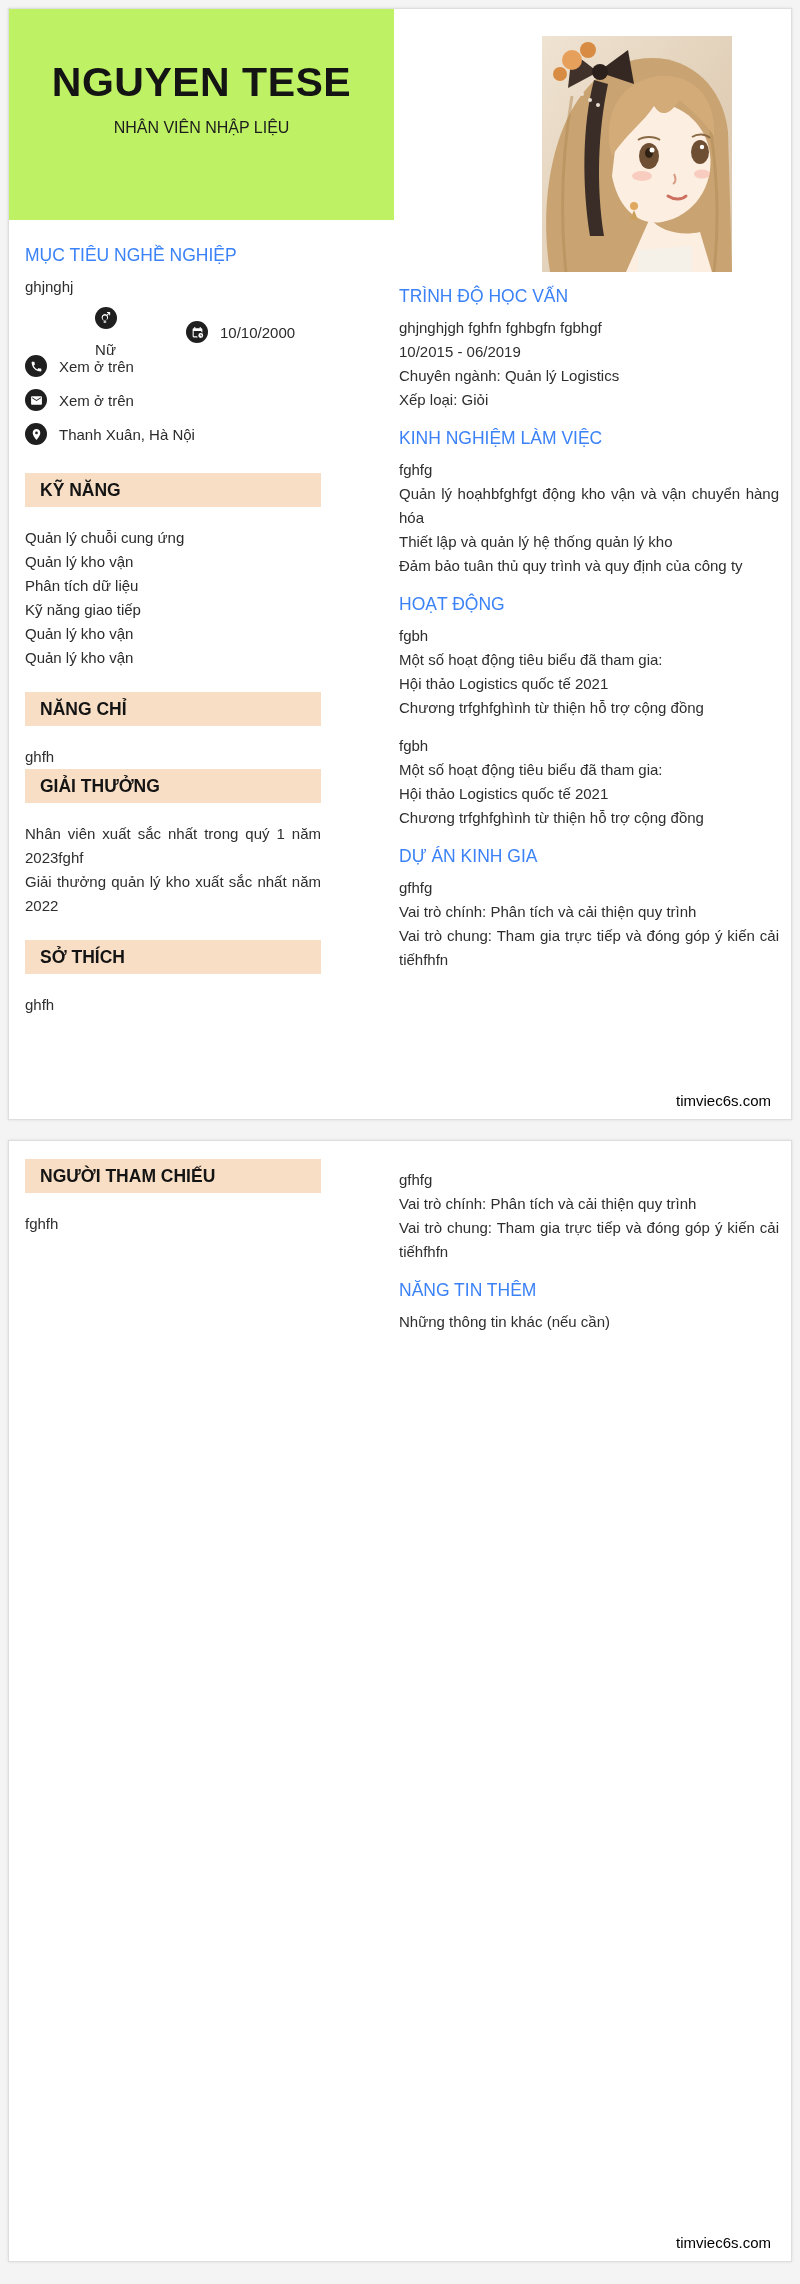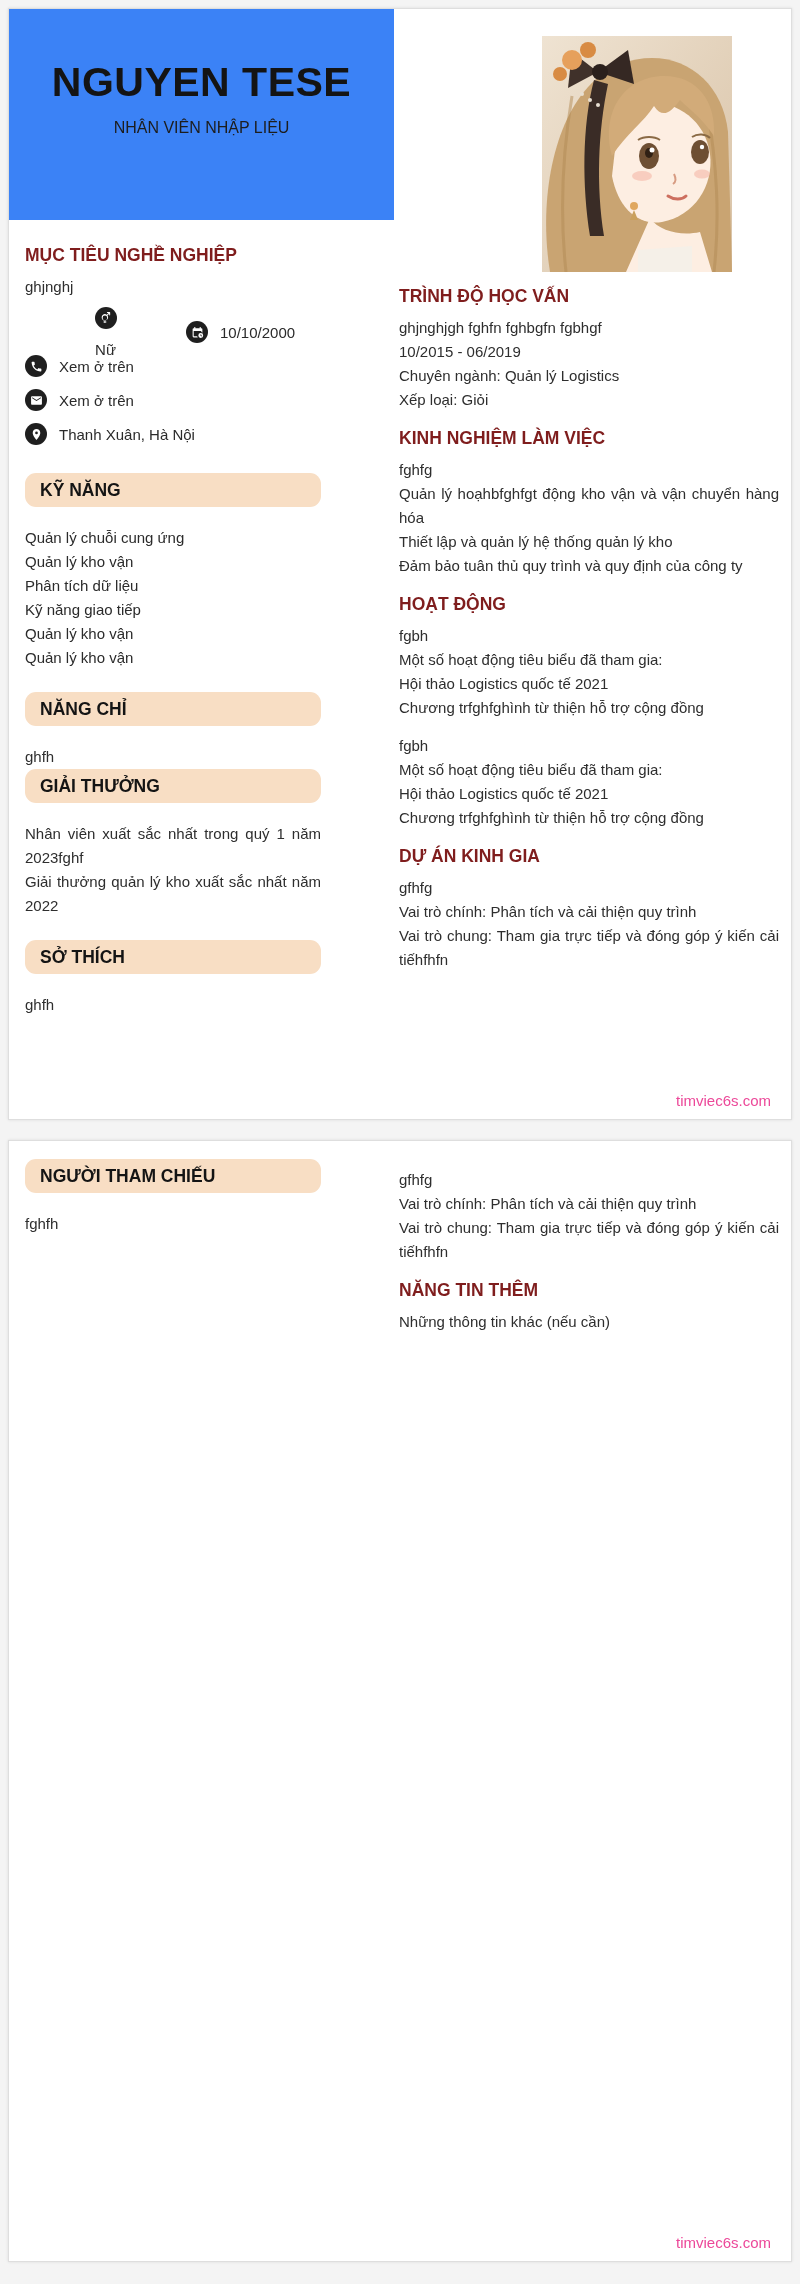--- a/index.html
+++ b/index.html
@@ -13,52 +13,52 @@
   .page {
     position:absolute; left:8px; width:784px; background:#ffffff;
     border:1px solid #dedede; box-shadow:0 0 3px rgba(0,0,0,.10);
   }
   .page-1 { top:8px;   height:1112px; }
   .page-2 { top:1140px; height:1122px; }
 
   
   .cv-header {
     position:absolute; top:0; left:0; width:385px; height:211px;
-    background:#3b82f6; text-align:center;
+    background:#bef264; text-align:center;
   }
   .cv-name { margin:50px 10px 0; font-size:41px; font-weight:bold; color:#141414; letter-spacing:.5px; }
   .cv-job  { margin-top:13px; font-size:16px; color:#1d1d1d; }
 
   .photo { position:absolute; top:27px; left:533px; width:190px; height:236px; overflow:hidden; }
   .photo svg { display:block; }
 
   
   .col-left  { position:absolute; left:16px;  width:296px; font-size:15px; }
   .col-right { position:absolute; left:390px; width:380px; font-size:15px; }
   .page-1 .col-left  { top:236px; }
   .page-1 .col-right { top:277px; }
   .page-2 .col-left  { top:18px; }
   .page-2 .col-right { top:27px; }
 
   h2.sec {
-    font-size:17.5px; font-weight:bold; color:#7f1d1d;
+    font-size:17.5px; font-weight:normal; color:#3b82f6;
     margin:0 0 9px 0; line-height:21px;
   }
   .col-right h2.sec { margin-top:16px; }
   .col-right h2.sec:first-child { margin-top:0; }
 
   p.line { margin:0; line-height:24px; color:#2e2e2e; }
   .gap-after { margin-bottom:14px; }
   .justify { text-align:justify; }
 
   
   .bar {
     height:34px; line-height:34px; background:#f8dec4;
     font-weight:bold; font-size:17.5px; color:#141414;
-    padding-left:15px; margin:0 0 19px 0;border-radius:11px;
+    padding-left:15px; margin:0 0 19px 0;
   }
   .bar.mt { margin-top:22px; }
 
   
   .contact { margin-top:16px; }
   .c-row { display:flex; align-items:center; height:34px; }
   .c-item { display:flex; align-items:center; gap:12px; }
   .c-item.fixed { width:161px;flex-direction:column; }
   .cicon {
     width:22px; height:22px; border-radius:50%; background:#1f1f1f;
@@ -71,21 +71,21 @@
 
   .cert-text { margin:16px 0 26px; }
   .award-block { margin:18px 0 22px; }
   .hobby-text { margin:22px 0 0; }
   .ref-text { margin:30px 0 0; }
 
   .entry { margin-bottom:14px; }
 
   .watermark {
     position:absolute; right:20px; bottom:10px;
-    font-size:15px; color:#ec4899;
+    font-size:15px; color:#000000;
   }
 </style>
 </head>
 <body>
 
 <div class="canvas">
 
   <section class="page page-1">
 
     <header class="cv-header">

